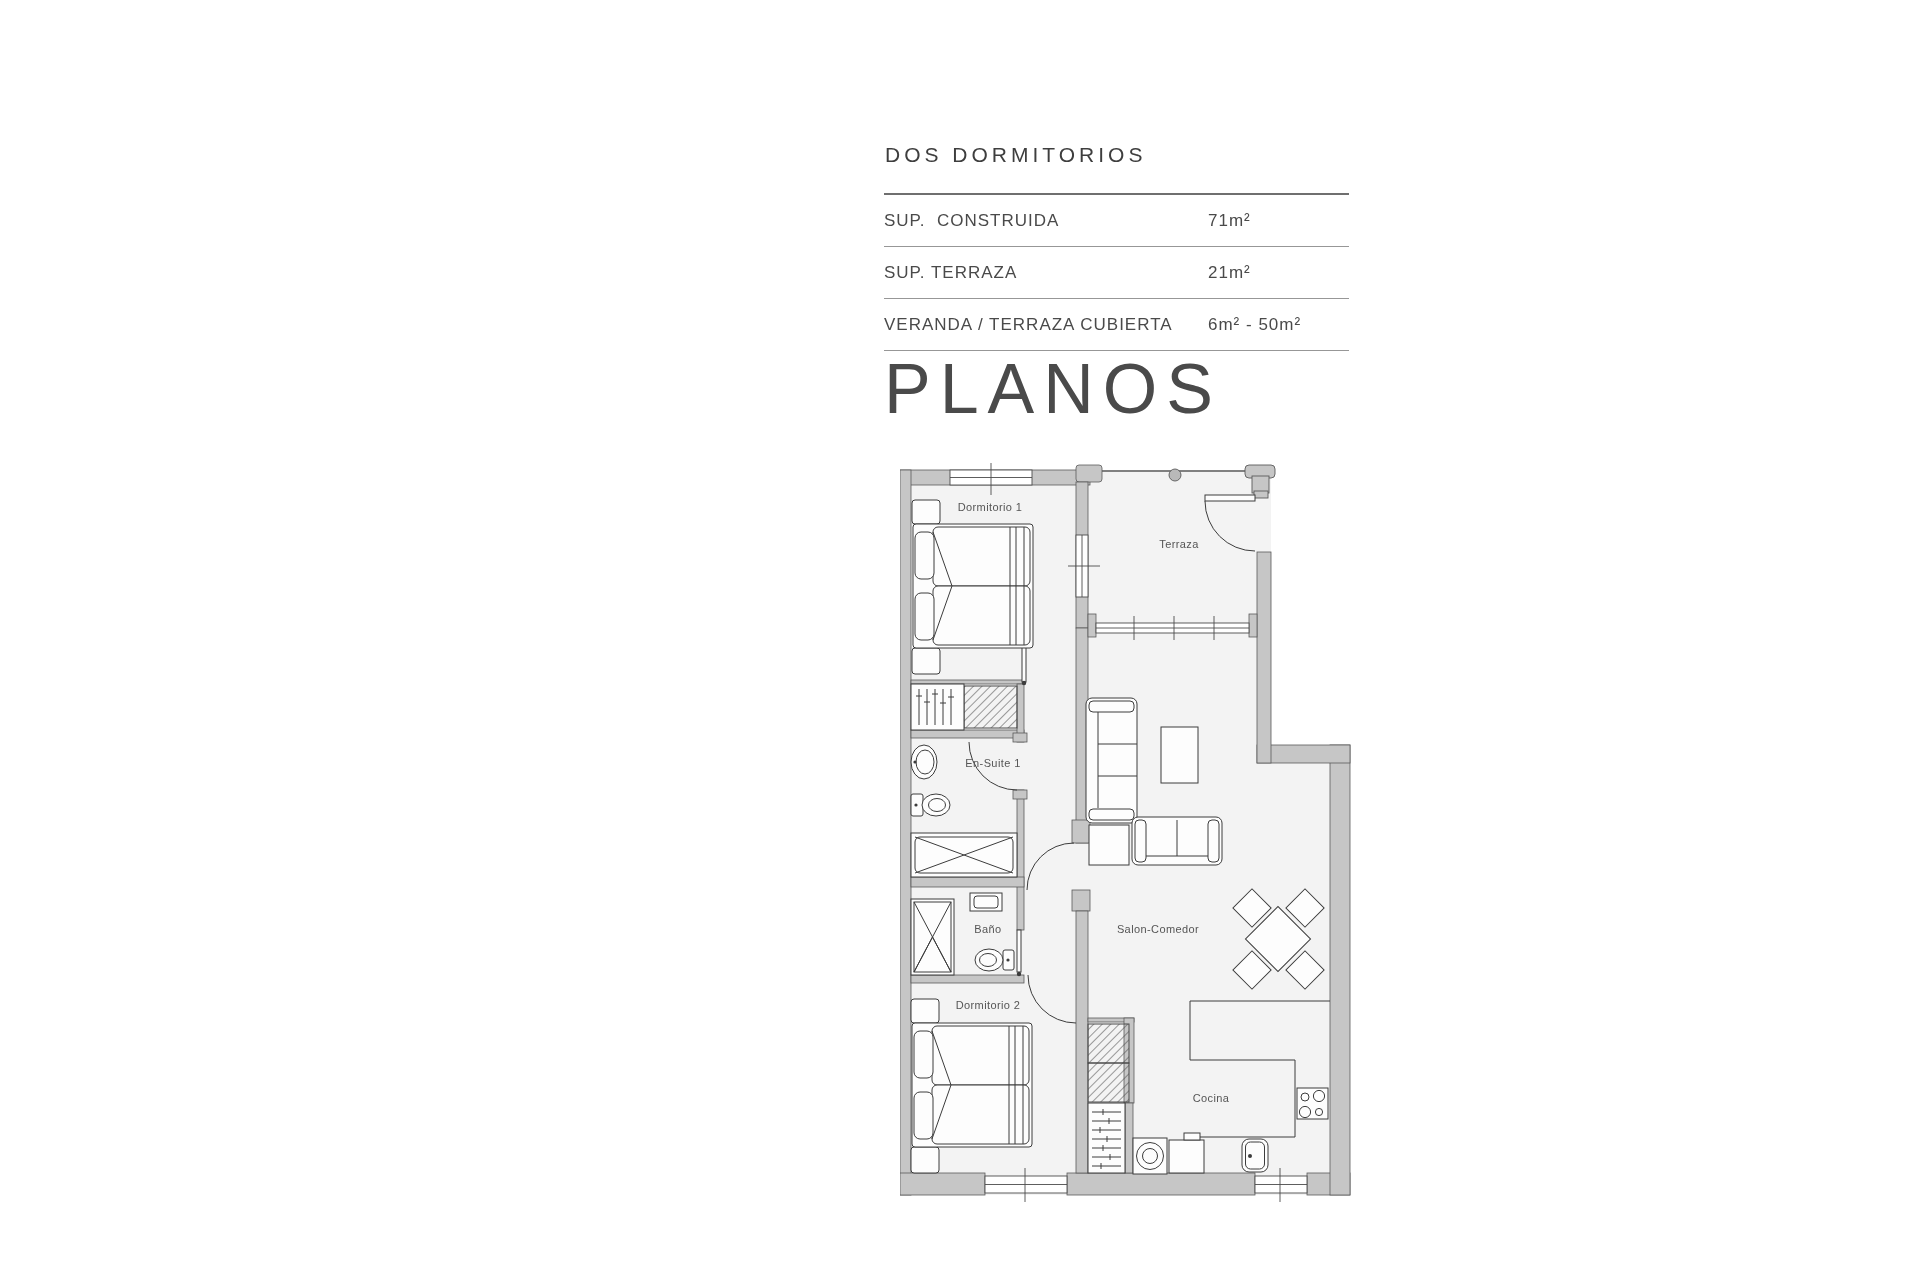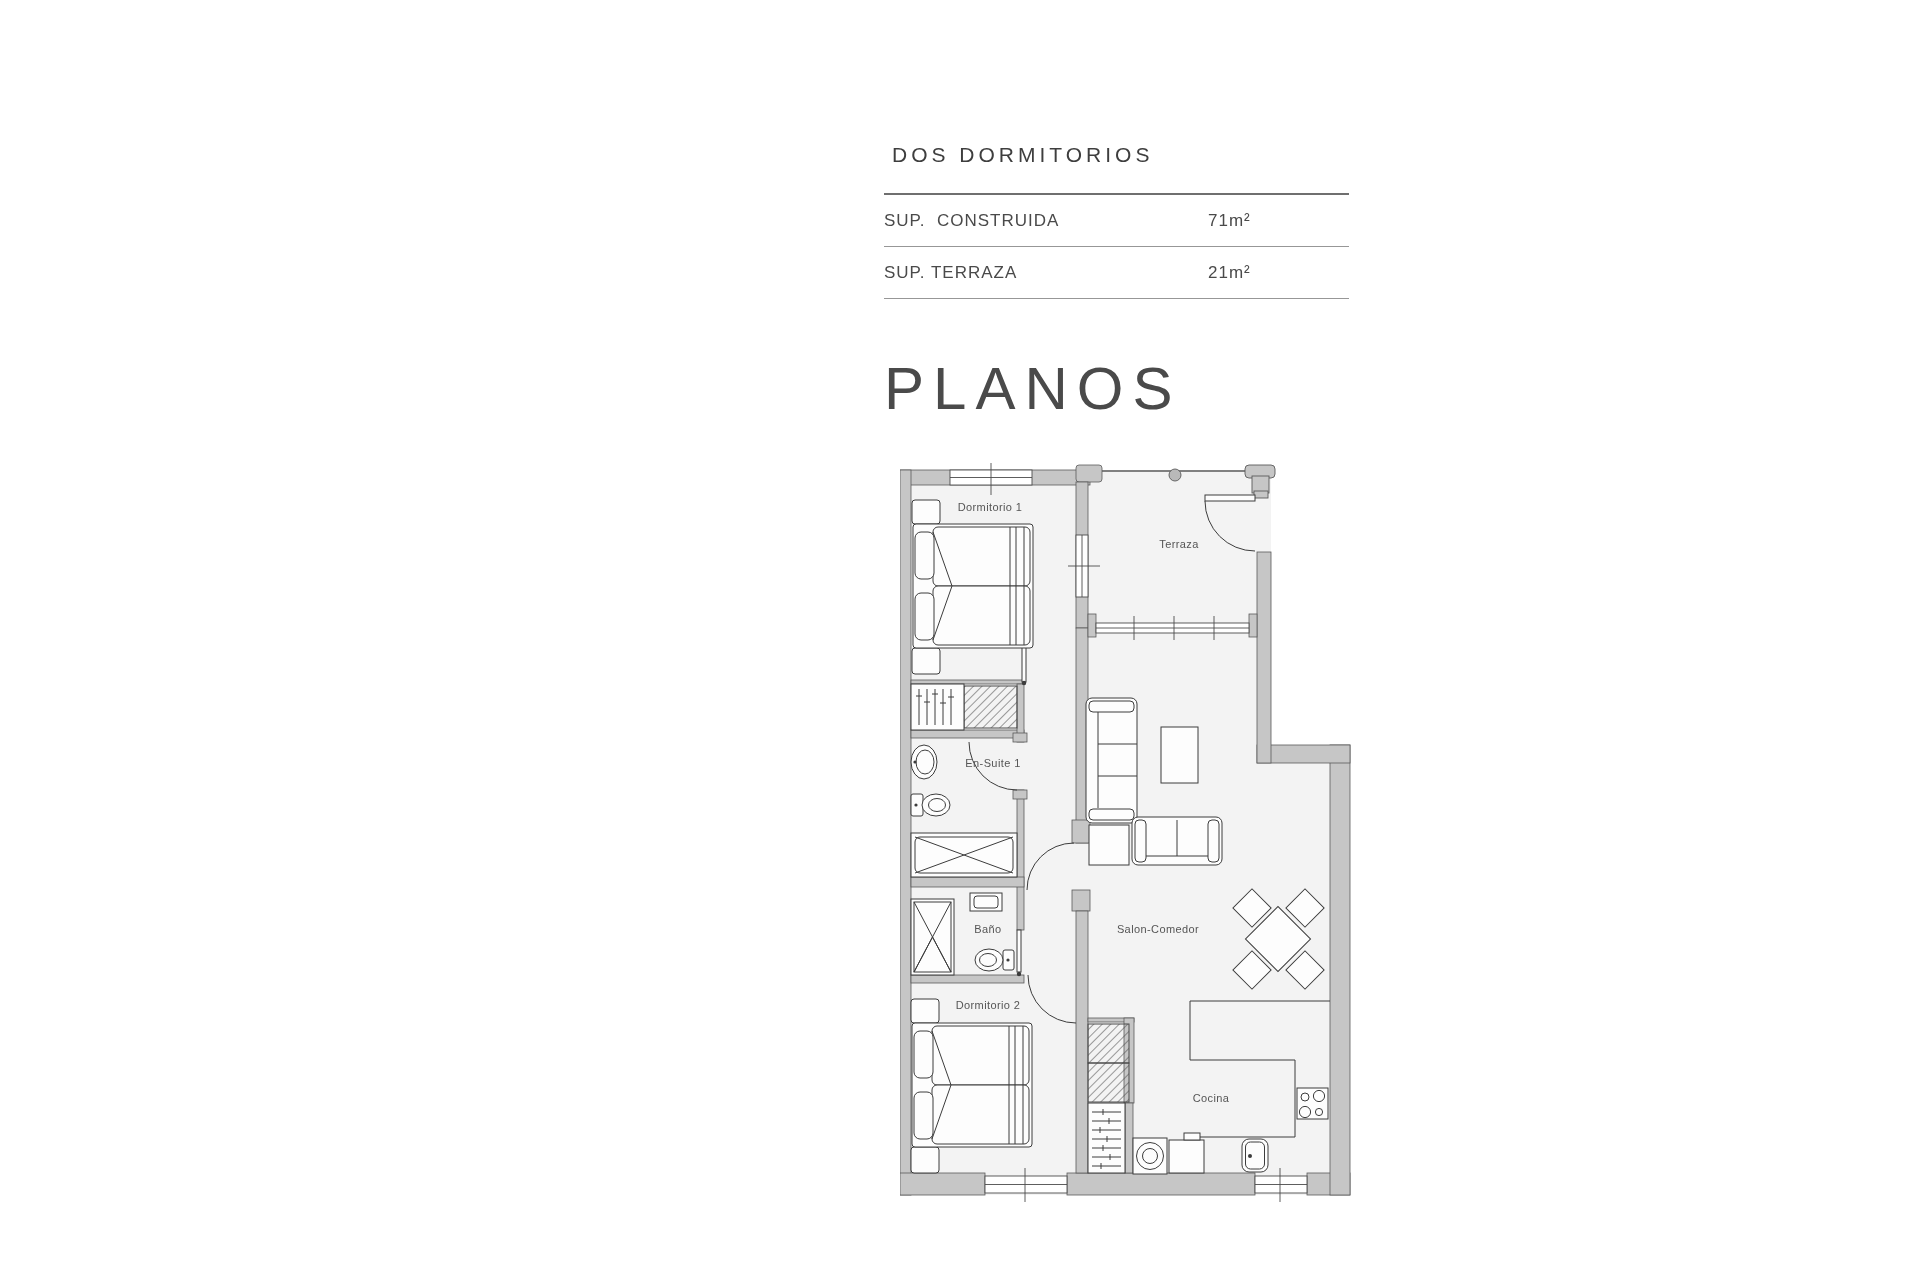--- a/index.html
+++ b/index.html
@@ -2,36 +2,36 @@
 <html><head>
 <meta charset="utf-8">
 <style>
   html,body{margin:0;padding:0;}
   body{
     width:1920px;height:1280px;background:#ffffff;position:relative;
     font-family:"Liberation Sans", sans-serif;overflow:hidden;
   }
   .content-col{position:absolute;left:884px;top:143px;width:480px;}
   .spec-title{
-    position:absolute;left:8px;top:0;font-size:21px;letter-spacing:4px;
+    position:absolute;left:1px;top:0;font-size:21px;letter-spacing:4px;
     color:#3e3e3e;font-weight:400;white-space:pre;text-align:right;
   }
   .spec-table{
     position:absolute;left:0;top:50px;width:465px;
     border-top:2px solid #6f6f6f;
   }
   .spec-row{
     height:51px;display:flex;align-items:center;
     border-bottom:1.5px solid #979797;
     font-size:17px;color:#4a4a4a;letter-spacing:1px;
   }
   .spec-label{width:324px;white-space:pre;}
   .spec-value{white-space:pre;}
   .planos-heading{
-    position:absolute;left:0;top:213px;font-size:60px;line-height:66px;
+    position:absolute;left:0;top:213px;font-size:70px;line-height:66px;
     letter-spacing:9px;color:#4a4a4a;font-weight:300;white-space:pre;
   }
   .plan-wrap{position:absolute;left:2px;top:319px;width:472px;height:756px;margin-left:14px;}
   svg text{
     font-family:"Liberation Sans", sans-serif;font-size:11px;fill:#555;
     letter-spacing:0.4px;text-anchor:middle;
   }
   .thinline{stroke:#5a5a5a;stroke-width:1.4;}
   .furn{fill:#fdfdfd;stroke:#3c3c3c;stroke-width:1;}
   .open{fill:none;stroke:#3c3c3c;stroke-width:1;}
@@ -45,20 +45,24 @@
   <div class="spec-title">DOS DORMITORIOS</div>
 
   <div class="spec-table">
     <div class="spec-row">
       <span class="spec-label">SUP.  CONSTRUIDA</span>
       <span class="spec-value">71m²</span>
     </div>
     <div class="spec-row">
       <span class="spec-label">SUP. TERRAZA</span>
       <span class="spec-value">21m²</span>
+    </div>
+    <div class="spec-row">
+      <span class="spec-label">VERANDA / TERRAZA CUBIERTA</span>
+      <span class="spec-value">6m² - 50m²</span>
     </div>
   </div>
 
   <div class="planos-heading">PLANOS</div>
 
   <div class="plan-wrap">
     <svg width="472" height="756" viewBox="0 0 472 756" xmlns="http://www.w3.org/2000/svg">
       <defs>
         <pattern id="hatch" patternUnits="userSpaceOnUse" width="6" height="6" patternTransform="rotate(45)">
           <line x1="0" y1="0" x2="0" y2="6" stroke="#4a4a4a" stroke-width="1.1"></line>

